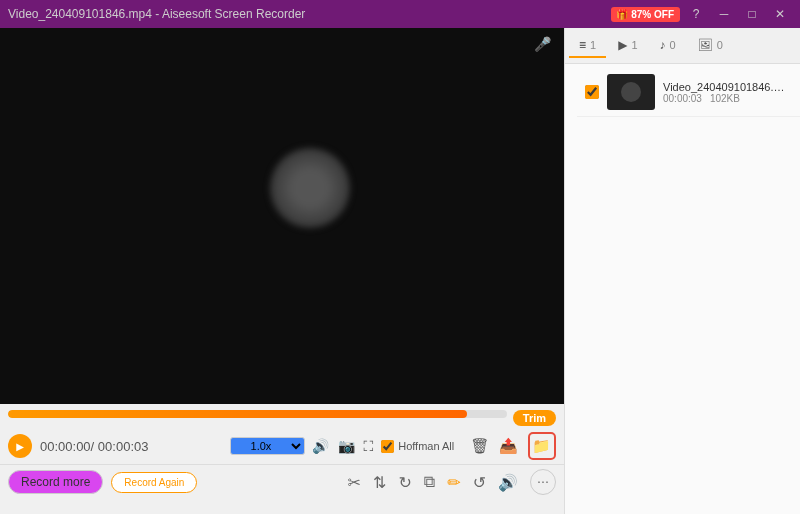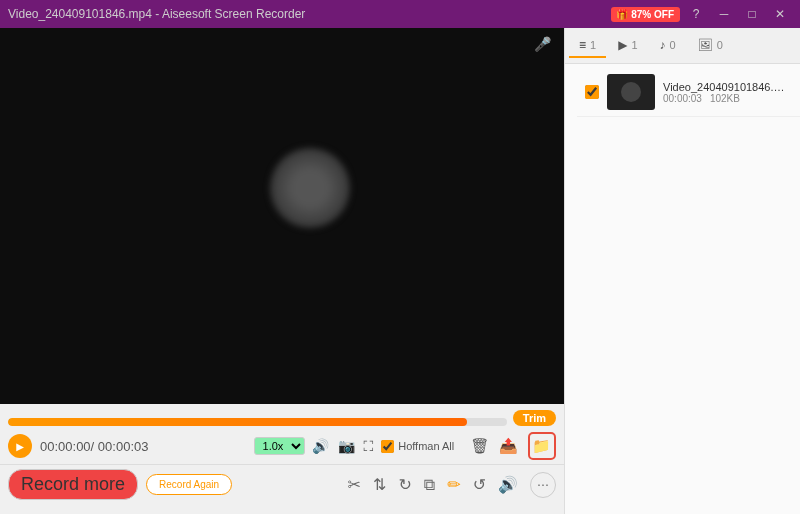--- a/index.html
+++ b/index.html
@@ -165,21 +165,21 @@
       left: 0;
       width: 564px;
       height: 110px;
       display: flex;
       flex-direction: column;
     }
 
     
     .progress-row {
       display: flex;
-      align-items: flex-end;
+      align-items: flex-start;
       padding: 6px 8px 2px 8px;
       gap: 6px;
     }
     .progress-bar-container {
       flex: 1;
       height: 8px;
       background: #ddd;
       border-radius: 4px;
       overflow: hidden;
     }
@@ -219,25 +219,25 @@
       justify-content: center;
       color: white;
       font-size: 10px;
     }
     .time-label {
       font-size: 13px;
       color: #555;
       white-space: nowrap;
     }
     .speed-select {
-      background: #86efac;
+      background: #3b82f6;
       border: 1px solid #ccc;
       border-radius: 3px;
       font-size: 11px;
-      padding: 1px 4px;
+      padding: 1px 16px;
       cursor: pointer;
       margin-left: auto;
     }
     .playback-icons {
       display: flex;
       align-items: center;
       gap: 8px;
       color: #555;
       font-size: 14px;
     }
@@ -273,25 +273,25 @@
 
     
     .action-row {
       display: flex;
       align-items: center;
       padding: 4px 8px;
       gap: 8px;
       border-top: 1px solid #ddd;
     }
     .record-more-btn {
-      background: #ef4444;
+      background: #d946ef;
       border: 1px solid #ccc;
       border-radius: 14px;
       padding: 4px 12px;
-      font-size: 18px;
+      font-size: 12px;
       cursor: pointer;
       color: #333;
     }
     .record-again-btn {
       background: white;
       border: 1px solid #f90;
       border-radius: 14px;
       padding: 4px 12px;
       font-size: 10px;
       cursor: pointer;

